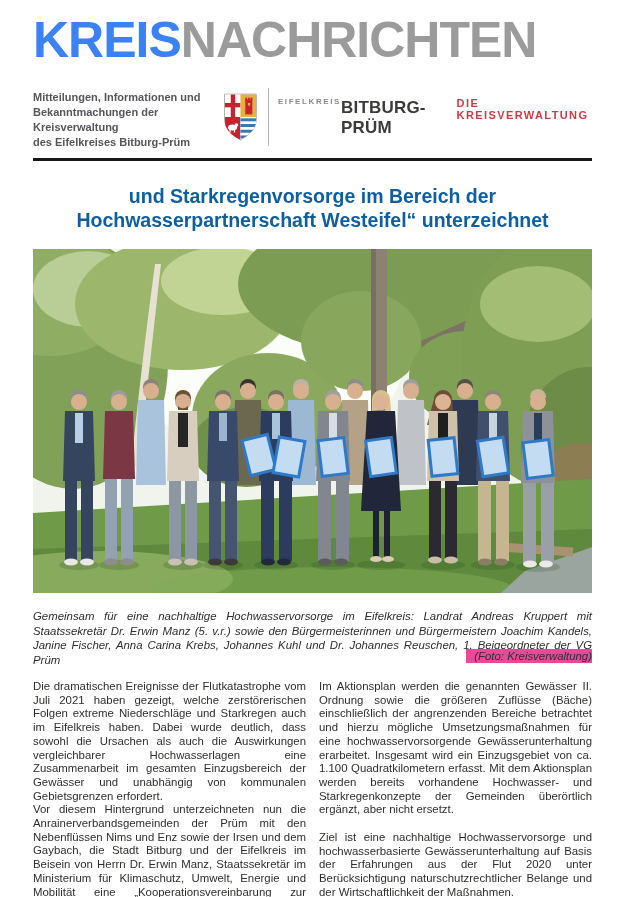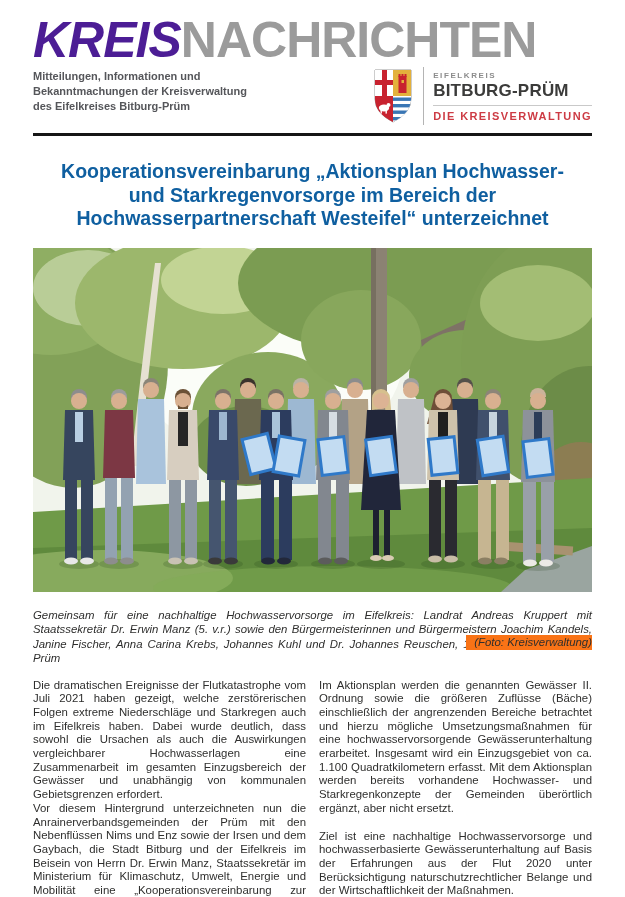--- a/index.html
+++ b/index.html
@@ -6,53 +6,53 @@
   .page{
     width:625px;height:897px;position:relative;overflow:hidden;
     background:#ffffff;font-family:"Liberation Sans","DejaVu Sans",sans-serif;
     color:#2e2e2d;box-sizing:border-box;
   }
   
   .masthead{padding:15px 33px 0;white-space:nowrap;}
   .masthead .mast-word{
     font-weight:bold;font-size:50px;line-height:1;letter-spacing:-1px;
   }
-  .mast-red{color:#4c1d95;font-style:italic;}
+  .mast-red{color:#3b82f6;}
   .mast-gray{color:#9b9b9b;margin-top:40px;}
   
   .subhead{
-    margin-top:4px;padding:0 33px;display:flex;justify-content:space-between;
+    margin-top:25px;padding:0 33px;display:flex;justify-content:space-between;
     align-items:flex-start;
   }
   .sub-left,.sub-right{
     font-size:11px;font-weight:bold;color:#55565a;line-height:15px;
   }
   .sub-right{text-align:right;}
   .logo-block{display:flex;align-items:center;gap:9px;margin-top:-2px;}
   .logo-divider{width:1px;align-self:stretch;background:#b4b4b4;}
-  .logo-text{display:flex;flex-direction:column;}
+  .logo-text{display:flex;flex-direction:row;}
   .logo-region{font-size:8px;letter-spacing:1.6px;color:#8c8c8c;font-weight:bold;}
   .logo-name{font-size:17px;font-weight:bold;color:#3b3b3a;letter-spacing:.2px;margin-top:1px;}
   .logo-line{height:1px;background:#c9c9c9;margin:4px 0 4px;}
   .logo-sub{font-size:11px;font-weight:bold;letter-spacing:1.4px;color:#cd3b44;}
   .black-rule{margin:8px 33px 0;height:3px;background:#161616;}
   
   .article-title{
     margin-top:24px;padding:0 38px;text-align:center;color:#0f5fa0;
     font-weight:bold;font-size:19.5px;line-height:23.5px;
   }
   
   .photo-wrap{margin:17px 33px 0;width:559px;height:344px;}
   .photo-wrap svg{display:block;}
   
   .caption{
     margin:16px 33px 0;position:relative;font-style:italic;font-size:11.4px;
     line-height:14.5px;text-align:justify;color:#2e2e2d;
   }
-  .caption .credit{position:absolute;right:0;bottom:16px;background:#f97316;padding-left:8px;}
+  .caption .credit{position:absolute;right:0;bottom:4px;background:#ec4899;padding-left:8px;}
   
   .cols{
     margin:13px 33px 0;display:flex;gap:13px;font-size:11.4px;line-height:13.7px;
     text-align:justify;color:#2e2e2d;
   }
   .col{flex:1;min-width:0;}
   .col p{margin:0;}
   .col p.spaced{margin-top:14px;}
 </style>
 </head>
@@ -112,21 +112,20 @@
         <span class="logo-line"></span>
         <span class="logo-sub">DIE KREISVERWALTUNG</span>
       </div>
     </div>
 
   </div>
 
   <div class="black-rule"></div>
 
   <div class="article-title">
-    <div>Kooperationsvereinbarung „Aktionsplan Hochwasser-</div>
     <div>und Starkregenvorsorge im Bereich der</div>
     <div>Hochwasserpartnerschaft Westeifel“ unterzeichnet</div>
   </div>
 
   <div class="photo-wrap">
     <svg width="559" height="344" viewBox="0 0 559 344">
 
       <rect x="0" y="0" width="559" height="344" fill="#f1f4ec"></rect>
       <ellipse cx="235" cy="110" rx="135" ry="100" fill="#fbfdf8"></ellipse>
       <ellipse cx="470" cy="40" rx="120" ry="55" fill="#f7faf2"></ellipse>

